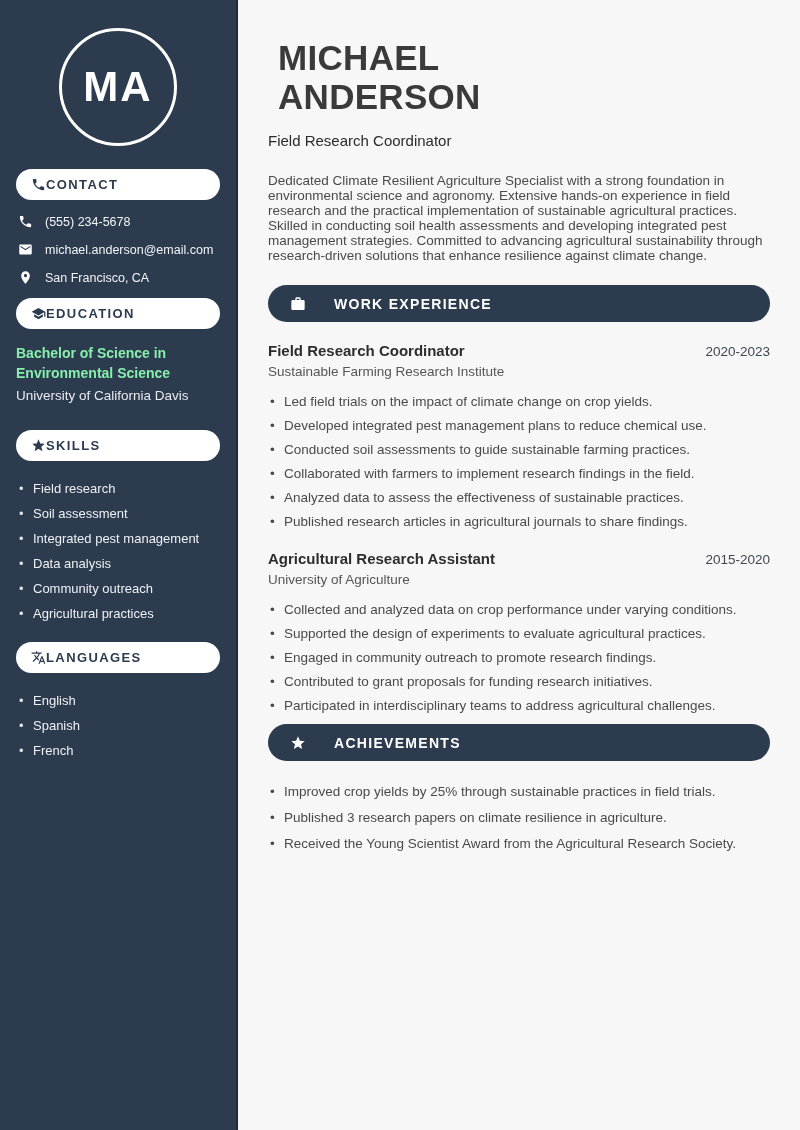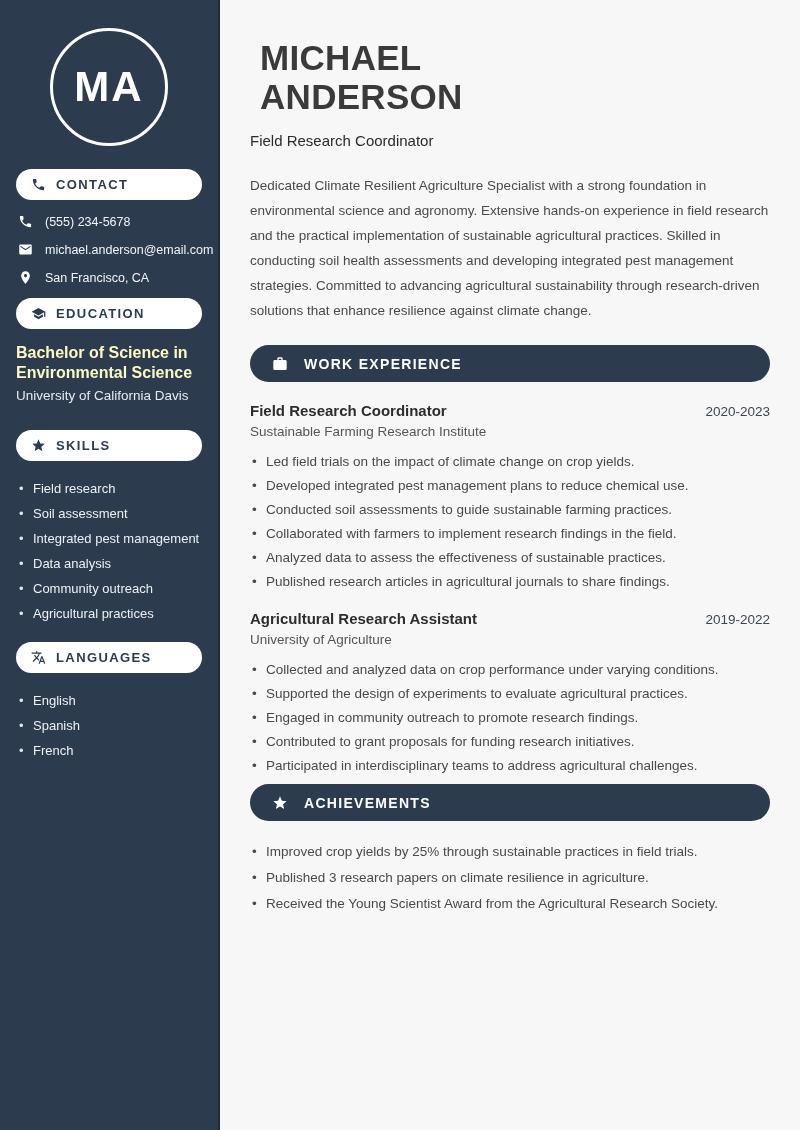--- a/index.html
+++ b/index.html
@@ -6,76 +6,76 @@
   body {
     width: 800px; height: 1130px;
     font-family: "Liberation Sans", sans-serif;
     background: #f7f7f8;
     -webkit-font-smoothing: antialiased;
   }
   .page { width: 800px; height: 1130px; display: flex; overflow: hidden; }
 
   
   .sidebar {
-    width: 220px; flex-shrink: 0; box-sizing: border-box;
+    width: 238px; flex-shrink: 0; box-sizing: border-box;
     background: #2c3b4e;
     border-right: 2px solid #202c3a;
     color: #ffffff;
   }
   .avatar-wrap { display: flex; justify-content: center; margin-top: 28px; }
   .avatar {
     width: 112px; height: 112px; border-radius: 50%;
     border: 3px solid #ffffff;
     display: flex; align-items: center; justify-content: center;
     font-size: 42px; font-weight: 600; letter-spacing: 2px; color: #ffffff;
   }
   .side-pill {
     background: #ffffff; color: #2c3b4e;
     border-radius: 999px; height: 31px;
     margin: 0 16px; padding: 0 15px;
-    display: flex; align-items: center; gap: 10px;
+    display: flex; align-items: center; 
     font-weight: bold; font-size: 13px; letter-spacing: 1.4px;
   }
   .side-pill svg { width: 15px; height: 15px; flex-shrink: 0; }
   .pill-contact { margin-top: 23px; }
   .pill-education { margin-top: 12px; }
   .pill-skills { margin-top: 24px; }
   .pill-languages { margin-top: 20px; }
 
   .contact-list { margin: 14px 12px 0 18px; }
   .contact-row { display: flex; align-items: center; gap: 12px; margin-bottom: 13px; }
   .contact-row svg { width: 15px; height: 15px; fill: #ffffff; flex-shrink: 0; }
   .contact-row .c-text { font-size: 12.5px; color: #f2f4f7; }
 
   .edu-block { margin: 14px 16px 0 16px; }
-  .edu-degree { font-size: 16px; font-weight: bold; line-height: 20px; color: #fef9c3; }
+  .edu-degree { font-size: 14px; font-weight: bold; line-height: 20px; color: #86efac; }
   .edu-school { font-size: 13.5px; line-height: 20px; color: #e8ebf0; margin-top: 3px; }
 
   ul.side-list { list-style: none; margin: 20px 10px 0 18px; padding: 0; }
   ul.side-list li {
     position: relative; padding-left: 15px;
     font-size: 13px; line-height: 16px; color: #eef1f5;
     margin-bottom: 9px;
   }
   ul.side-list li::before { content: "•"; position: absolute; left: 1px; top: 0; color: #dfe4ea; }
 
   
   .main { flex: 1; box-sizing: border-box; padding: 28px 30px 0 30px; }
   h1.name {
     margin: 10px; font-size: 35px; line-height: 39px; font-weight: 800;
     color: #3a3a3a; letter-spacing: 0.3px;
   }
   .role { margin-top: 16px; font-size: 15px; color: #2b2b2b; }
   .summary {
-    margin: 24px 0 0 0; font-size: 13.5px; line-height: 25px; color: #4a4a4a;
+    margin: 24px 0 0 0; font-size: 13.5px; line-height: 15px; color: #4a4a4a;
   }
   .banner {
     margin-top: 22px; height: 37px; border-radius: 999px;
     background: #2c3b4e; color: #ffffff;
-    display: flex; align-items: center; gap: 16px; padding: 0 22px;
+    display: flex; align-items: center; gap: 28px; padding: 0 22px;
     font-weight: bold; font-size: 14px; letter-spacing: 1.3px;
   }
   .banner svg { width: 16px; height: 16px; fill: #ffffff; flex-shrink: 0; }
   .banner-achievements { margin-top: 10px; }
 
   .job { margin-top: 20px; }
   .job-head { display: flex; justify-content: space-between; align-items: baseline; }
   .job-title { font-size: 15px; font-weight: bold; color: #2d2d2d; }
   .job-dates { font-size: 13.5px; color: #3e4650; }
   .job-company { margin-top: 5px; font-size: 13.5px; color: #555555; }
@@ -215,21 +215,21 @@
           <li>Conducted soil assessments to guide sustainable farming practices.</li>
           <li>Collaborated with farmers to implement research findings in the field.</li>
           <li>Analyzed data to assess the effectiveness of sustainable practices.</li>
           <li>Published research articles in agricultural journals to share findings.</li>
         </ul>
     </section>
 
     <section class="job">
       <div class="job-head">
         <span class="job-title">Agricultural Research Assistant</span>
-        <span class="job-dates">2019-2022</span>
+        <span class="job-dates">2015-2020</span>
       </div>
       <div class="job-company">University of Agriculture</div>
       <ul class="main-list">
 
           <li>Collected and analyzed data on crop performance under varying conditions.</li>
           <li>Supported the design of experiments to evaluate agricultural practices.</li>
           <li>Engaged in community outreach to promote research findings.</li>
           <li>Contributed to grant proposals for funding research initiatives.</li>
           <li>Participated in interdisciplinary teams to address agricultural challenges.</li>
         </ul>

